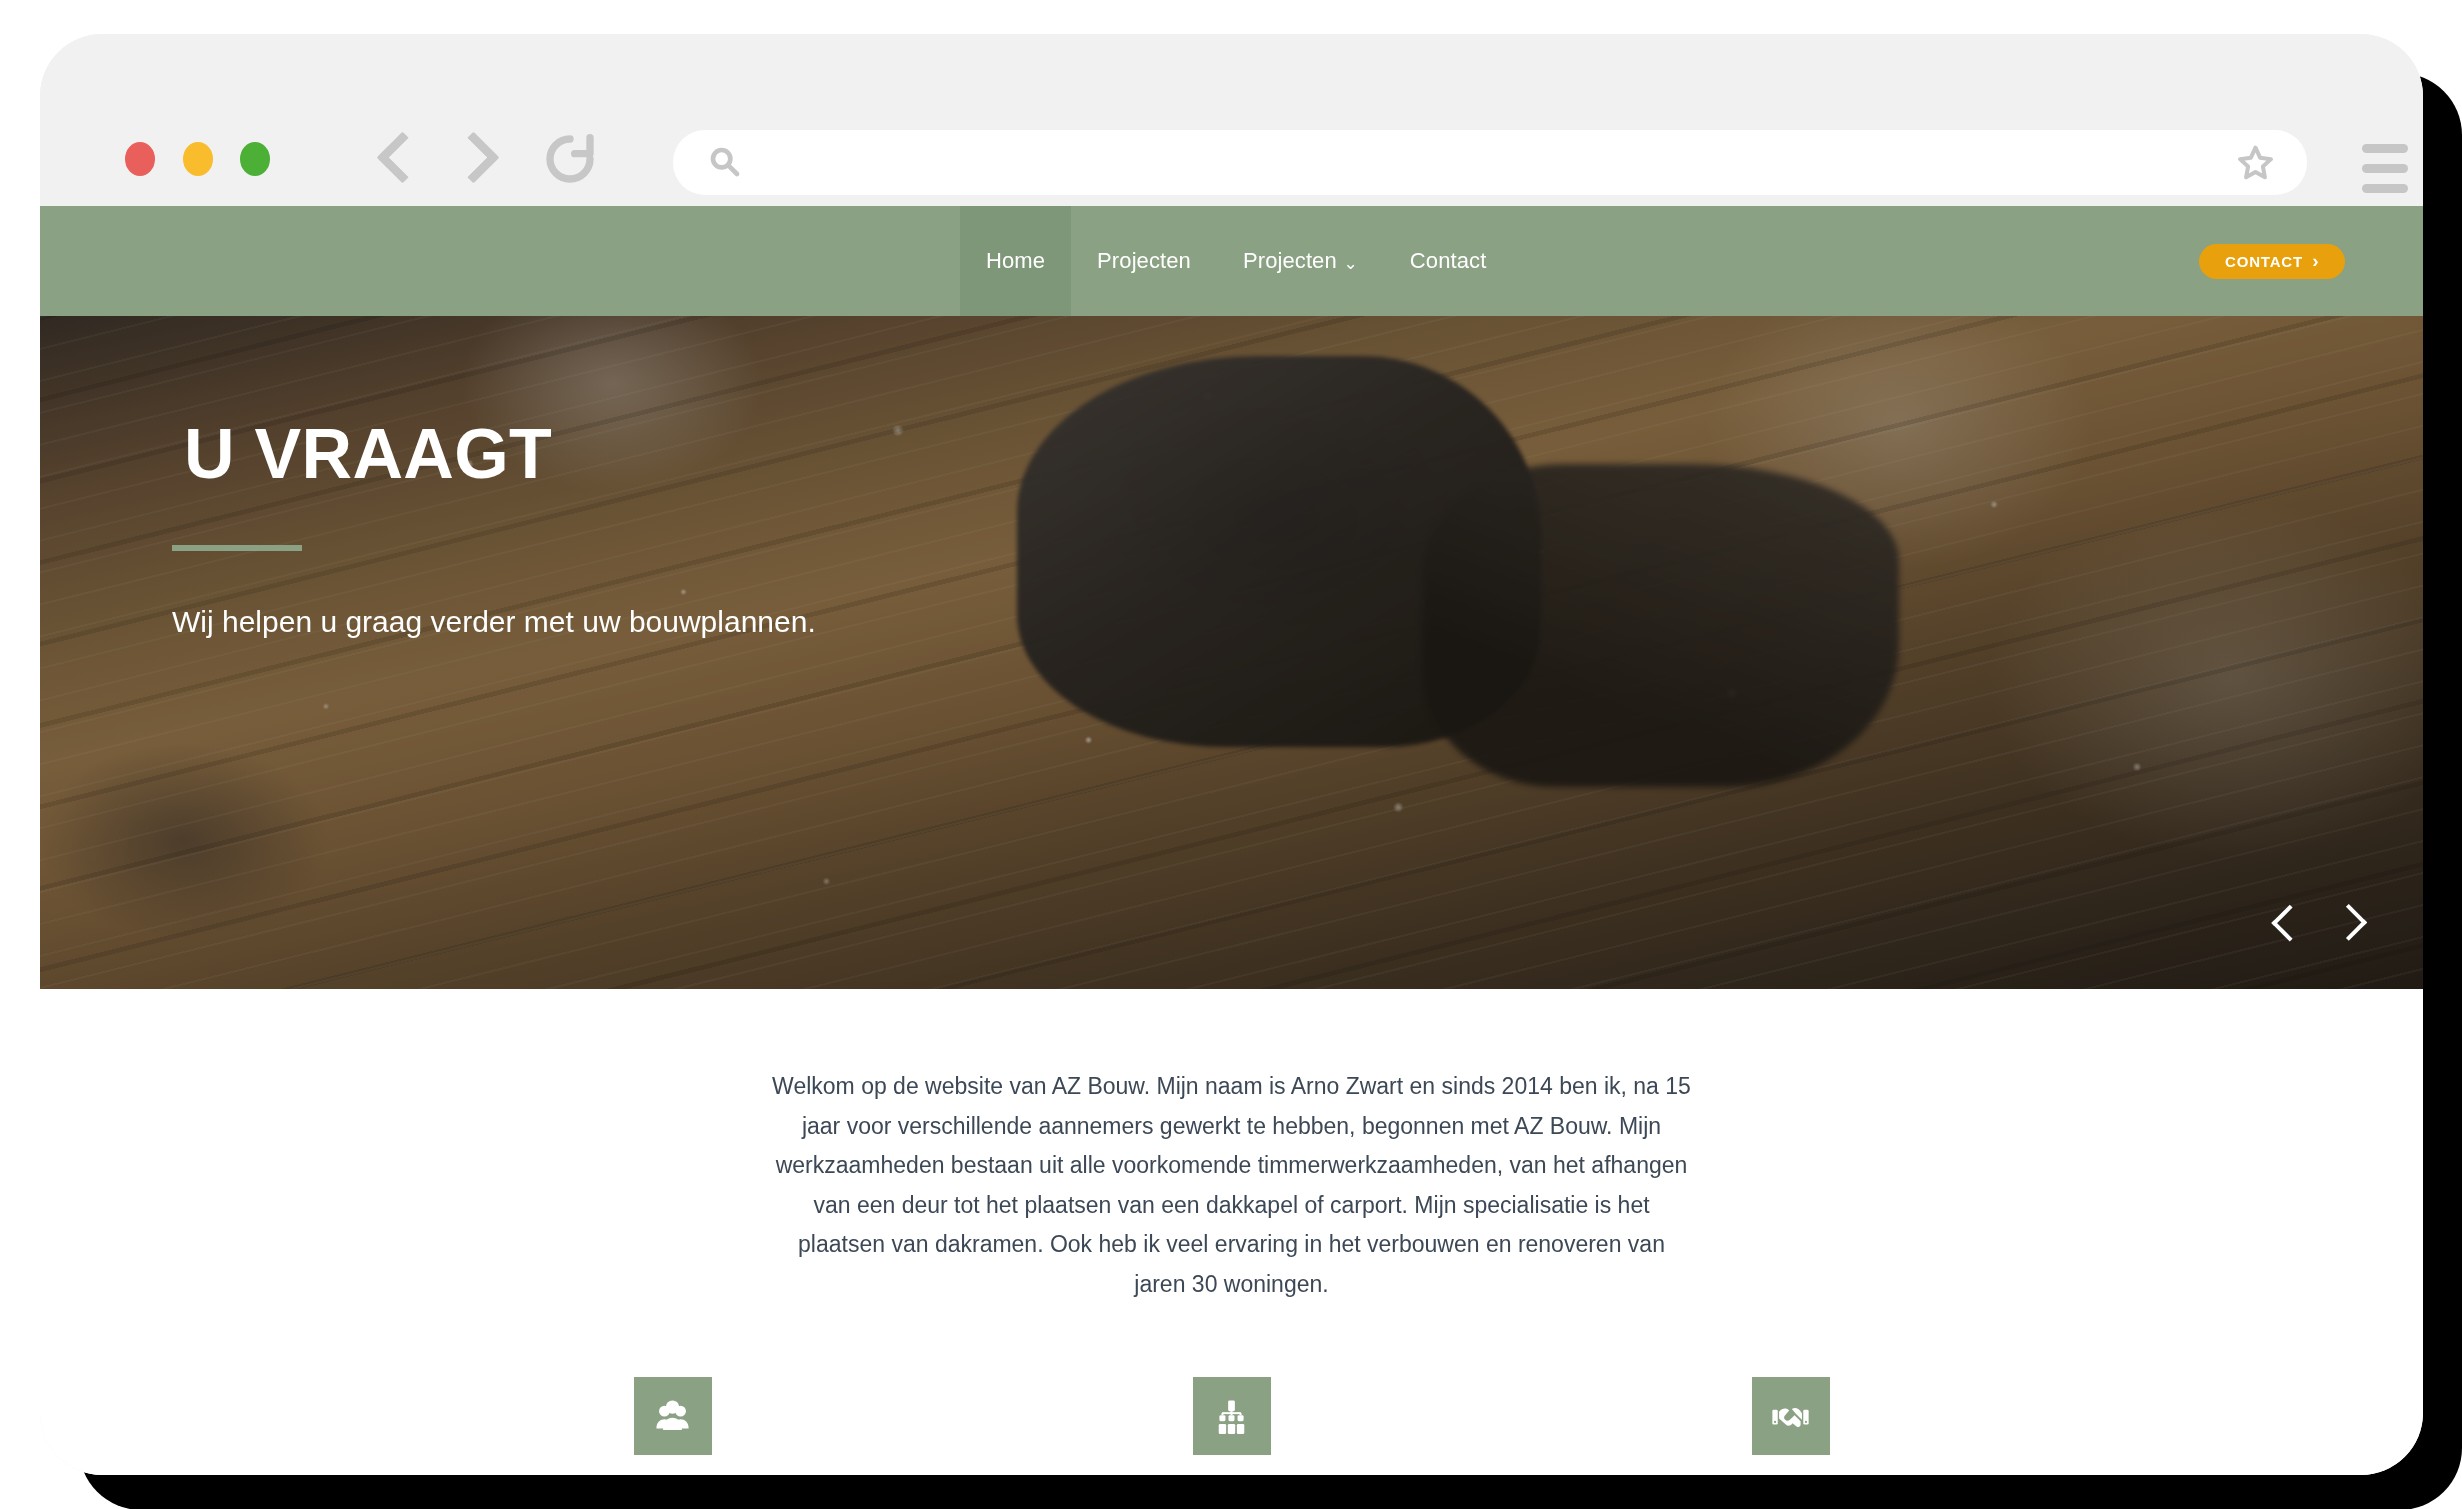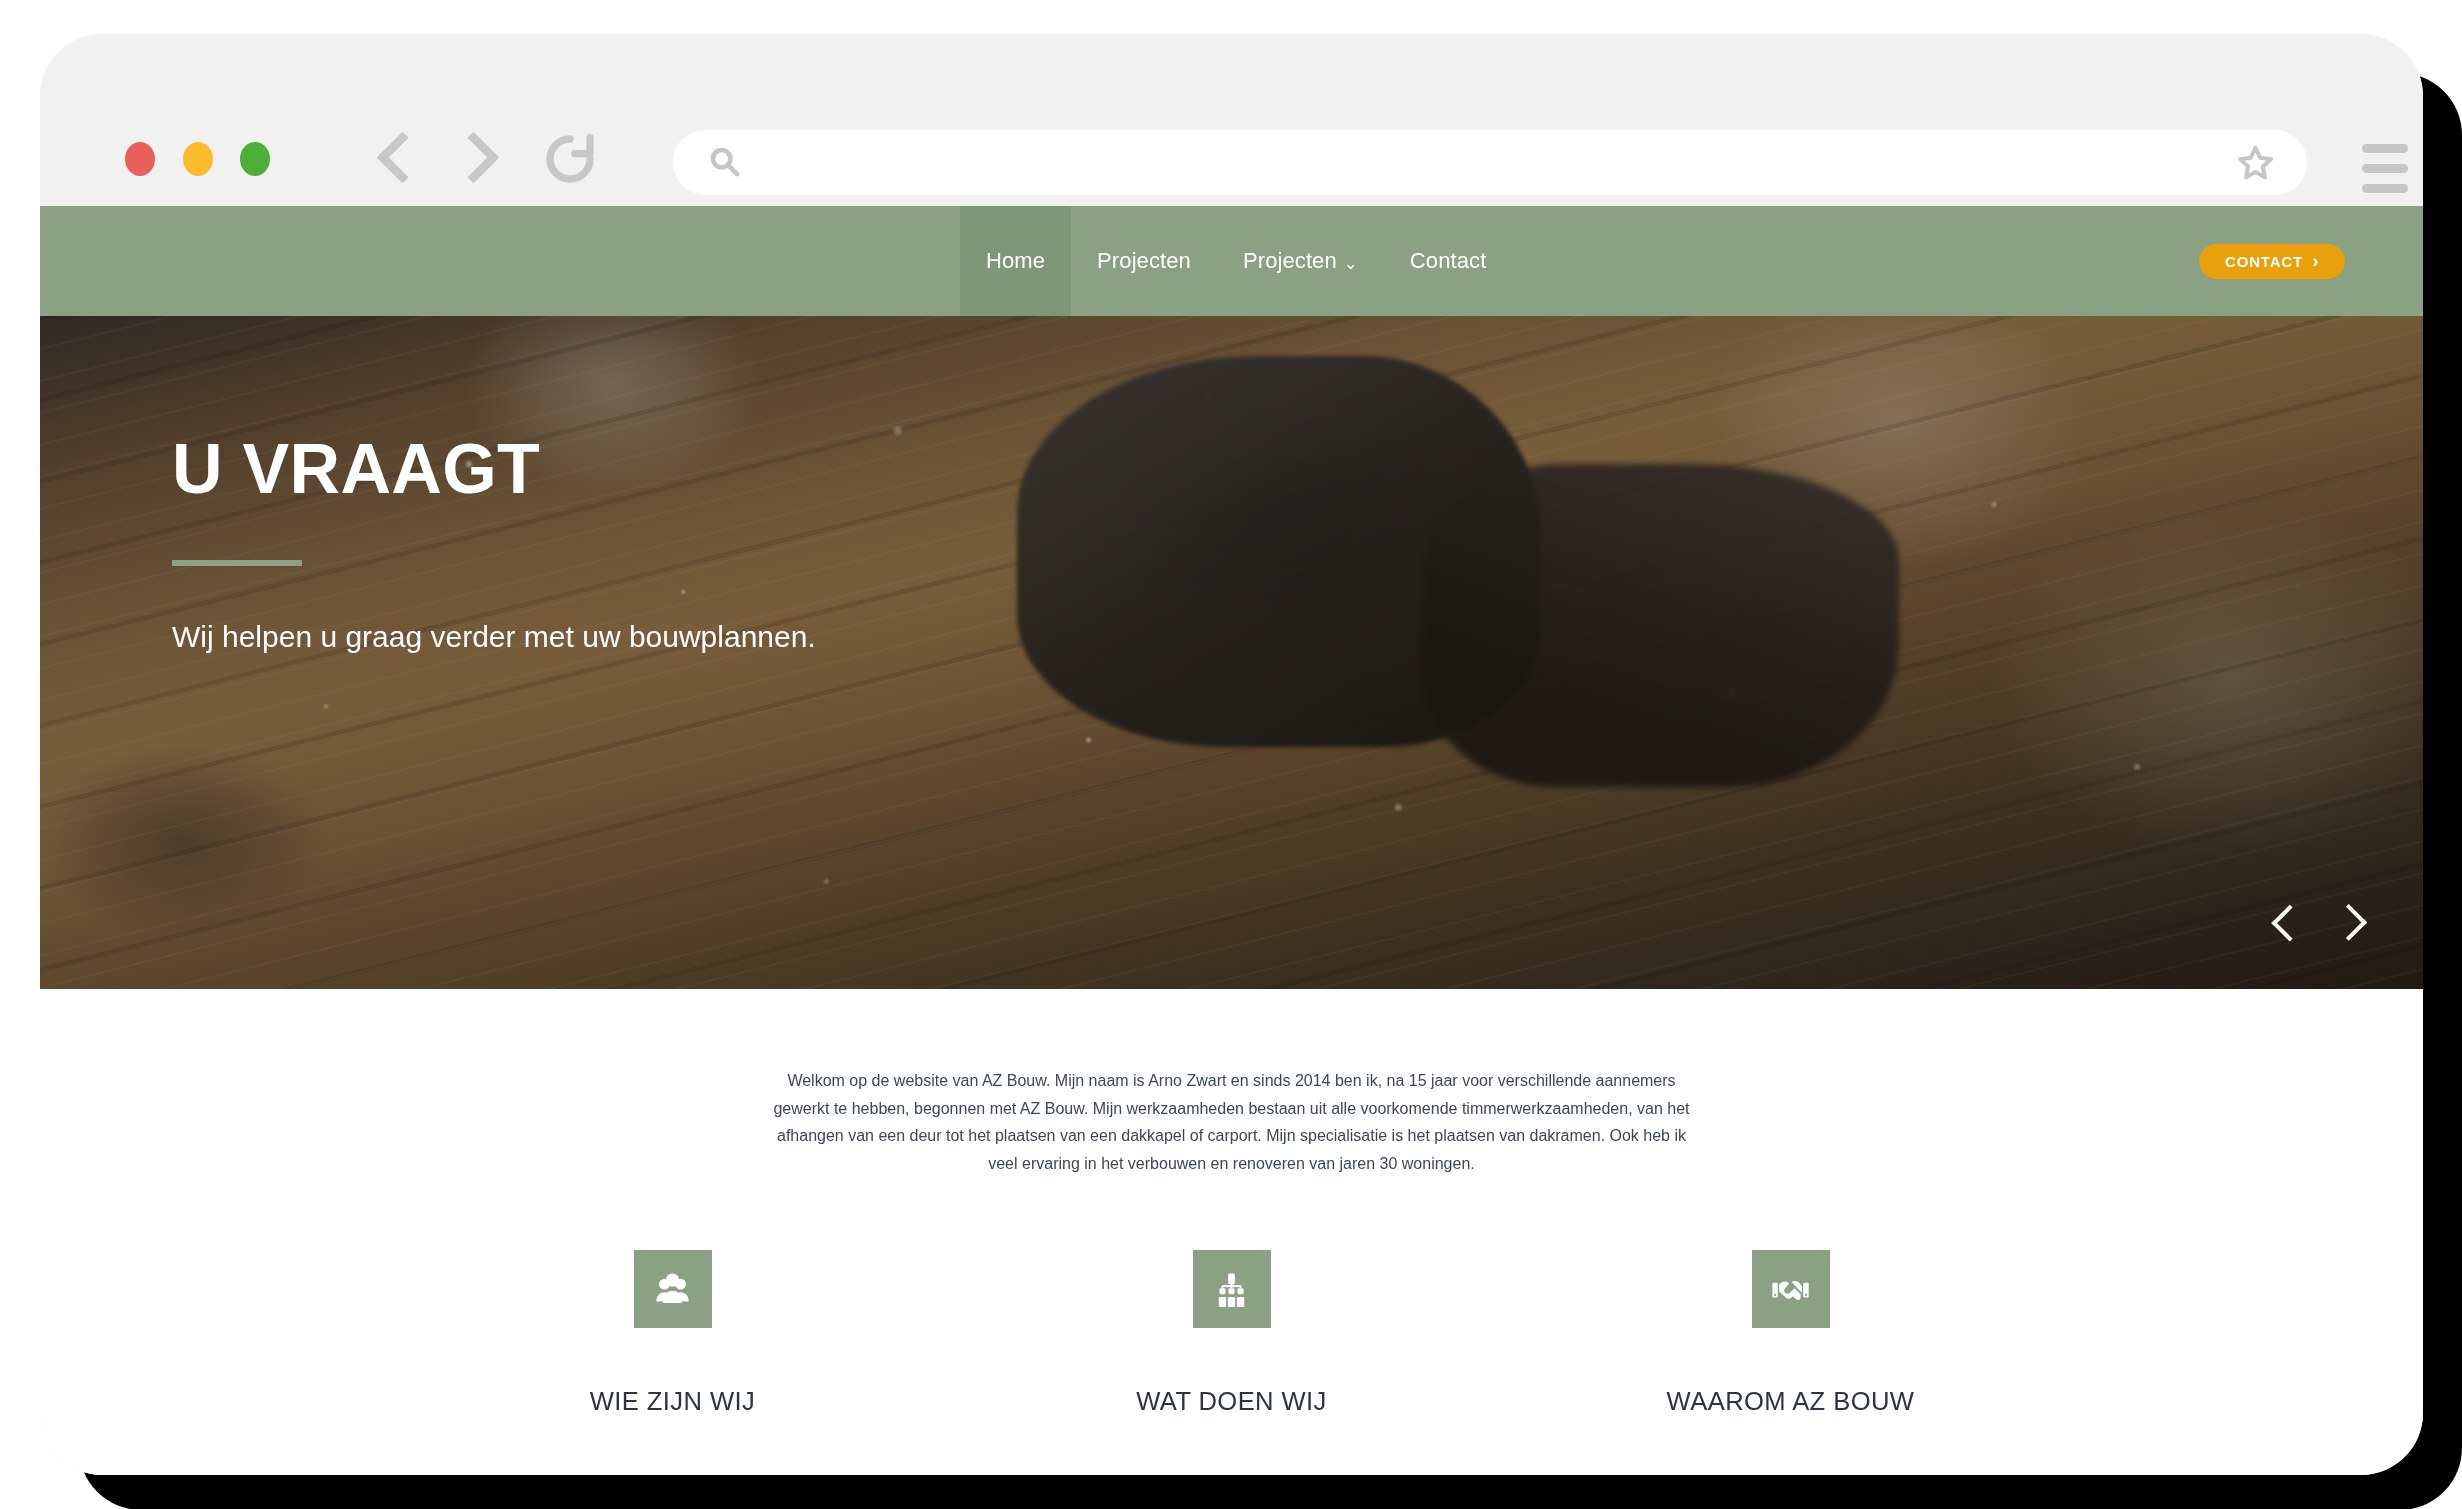--- a/index.html
+++ b/index.html
@@ -275,22 +275,22 @@
     inset: 0;
     background: rgba(28,24,20,.30);
   }
   .hero-inner {
     position: absolute;
     left: 132px;
     top: 0;
     z-index: 3;
   }
   .hero-title {
-    margin: 0;
-    padding-top: 114px;
+    margin: 12px;
+    padding-top: 87px;
     color: #ffffff;
     font-size: 70px;
     font-weight: bold;
     line-height: 1.14;
     letter-spacing: 0.3px;
     text-transform: uppercase;
   }
   .hero-rule {
     width: 130px;
     height: 6.7px;
@@ -333,21 +333,21 @@
 
   
   .intro {
     padding-top: 78px;
     text-align: center;
   }
   .intro p {
     margin: 0 auto;
     width: 923px;
     color: #3c4856;
-    font-size: 16px;
+    font-size: 23px;
     line-height: 1.72;
   }
 
   
   .cards {
     margin-top: 73px;
     display: flex;
     justify-content: center;
     gap: 223px;
   }

